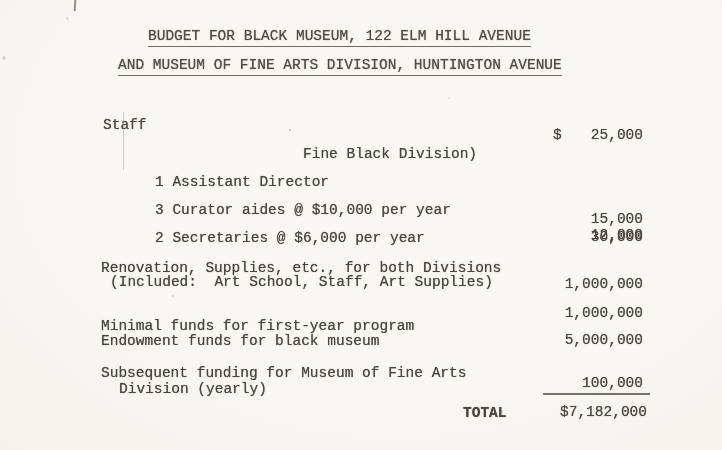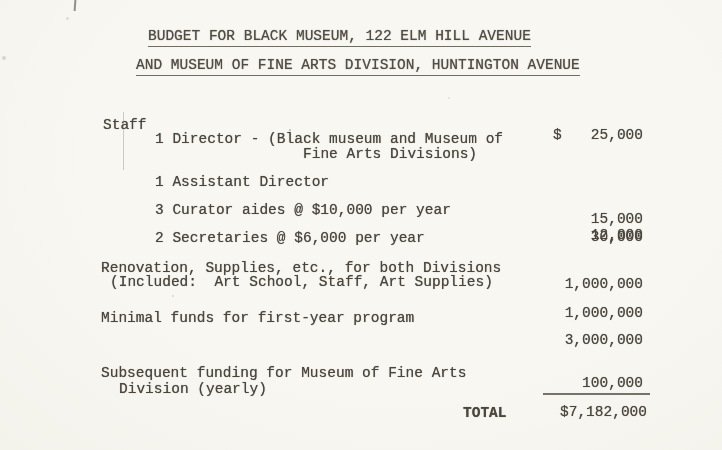--- a/index.html
+++ b/index.html
@@ -56,46 +56,46 @@
     position: absolute;
     background: rgba(92, 88, 78, 0.65);
   }
 </style>
 </head>
 <body>
 
 <div class="page">
 
   <div class="line title" style="left:148px; top:29px;">BUDGET FOR BLACK MUSEUM, 122 ELM HILL AVENUE</div>
-  <div class="line title" style="left:136px; top:58px;">AND MUSEUM OF FINE ARTS DIVISION, HUNTINGTON AVENUE</div>
+  <div class="line title" style="left:118px; top:58px;">AND MUSEUM OF FINE ARTS DIVISION, HUNTINGTON AVENUE</div>
 
   <div class="line" style="left:103px; top:118px;">Staff</div>
 
-  <div class="line" style="left:155px; top:132px;">1 Director - (Black museum and Museum of</div>
-  <div class="line" style="left:303px; top:147px;">Fine Arts Divisions)</div>
+  <div class="line" style="left:303px; top:147px;">Fine Black Division)</div>
   <div class="line" style="left:553px; top:128px;">$</div>
   <div class="line amount" style="right:79px; top:128px;">25,000</div>
 
   <div class="line" style="left:155px; top:175px;text-align:center;">1 Assistant Director</div>
   <div class="line amount" style="right:79px; top:172px;margin-top:40px;">15,000</div>
 
   <div class="line" style="left:155px; top:203px;">3 Curator aides @ $10,000 per year</div>
   <div class="line amount" style="right:79px; top:200px;margin-top:30px;">30,000</div>
 
   <div class="line" style="left:155px; top:231px;text-align:right;">2 Secretaries @ $6,000 per year</div>
   <div class="line amount" style="right:79px; top:228px;">12,000</div>
 
   <div class="line" style="left:110px; top:275px;">(Included:  Art School, Staff, Art Supplies)</div>
   <div class="line" style="left:101px; top:261px;">Renovation, Supplies, etc., for both Divisions</div>
   <div class="line amount" style="right:79px; top:277px;">1,000,000</div>
 
-  <div class="line" style="left:101px; top:311px;">Minimal funds for first-year program</div>
+  <div class="line" style="left:101px; top:319px;">Minimal funds for first-year program</div>
   <div class="line amount" style="right:79px; top:306px;">1,000,000</div>
 
-  <div class="line amount" style="right:79px; top:333px;">3,000,000</div>
+  <div class="line" style="left:101px; top:334px;">Endowment funds for black museum</div>
+  <div class="line amount" style="right:79px; top:333px;">5,000,000</div>
 
   <div class="line" style="left:101px; top:366px;">Subsequent funding for Museum of Fine Arts</div>
   <div class="line" style="left:119px; top:382px;">Division (yearly)</div>
   <div class="line amount" style="right:79px; top:376px;">100,000</div>
   <div class="rule" style="left:543px; top:393px; width:107px;"></div>
 
   <div class="line" style="left:463px; top:406px;font-weight:bold;">TOTAL</div>
   <div class="line amount" style="right:75px; top:405px;">$7,182,000</div>
 
   <div class="pencil-line" style="left:123px; top:112px; height:58px;"></div>

